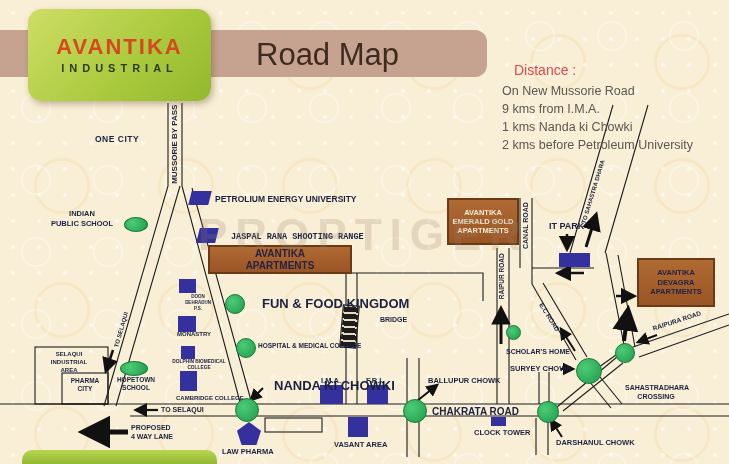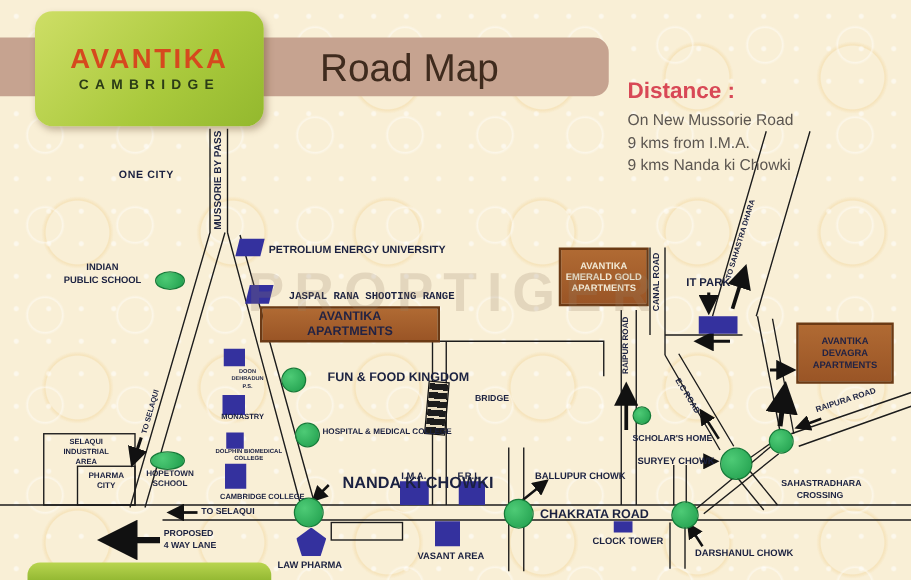--- a/index.html
+++ b/index.html
@@ -15,21 +15,21 @@
   }
   .band{position:absolute;left:0;top:30px;width:487px;height:47px;background:#c6a390;border-radius:0 12px 12px 0;z-index:1;}
   .logo{position:absolute;left:28px;top:9px;width:183px;height:92px;border-radius:14px;
         background:linear-gradient(135deg,#cede66,#a9c93c 60%,#93b82e);
         box-shadow:2px 3px 6px rgba(90,60,30,.35);z-index:3;
         display:flex;flex-direction:column;align-items:center;justify-content:center;}
   .logo .nm{font-weight:bold;font-size:22px;letter-spacing:2px;color:#d6491e;line-height:1;}
   .logo .tg{font-weight:bold;font-size:11px;letter-spacing:5px;color:#2b3b16;margin-top:4px;}
   .title{position:absolute;left:256px;top:37px;margin:0;font-size:31px;font-weight:normal;color:#3f2b1e;z-index:4;text-align:right;}
   .dist{position:absolute;left:502px;top:62px;width:226px;z-index:5;}
-  .dist .dh{font-weight:bold;font-size:18px;color:#d84856;margin-bottom:4px;}
+  .dist .dh{font-weight:normal;font-size:14px;color:#d84856;margin-bottom:4px;margin-left:12px;}
   .dist .dl{font-size:12.5px;color:#5c5650;line-height:1.45;}
   .wm{position:absolute;left:198px;top:210px;font-size:44px;font-weight:bold;letter-spacing:8px;
       color:rgba(150,128,100,.22);z-index:6;pointer-events:none;}
   .roads{position:absolute;left:0;top:0;z-index:2;}
   .lbl{position:absolute;font-weight:bold;font-size:7px;color:#1b2140;white-space:pre-line;z-index:5;line-height:1.3;}
   .gc{position:absolute;border-radius:50%;background:radial-gradient(circle at 35% 35%,#4ecb76,#1e9c4b);border:1px solid #157a38;z-index:4;}
   .bsq{position:absolute;background:#34319e;z-index:4;}
   .brown{position:absolute;background:linear-gradient(#b06a33,#9a5526);border:2px solid #6b3a15;z-index:5;
          display:flex;align-items:center;justify-content:center;text-align:center;}
   .pent{position:absolute;background:#34319e;z-index:4;clip-path:polygon(50% 0,100% 38%,81% 100%,19% 100%,0 38%);}
@@ -84,29 +84,30 @@
       <line x1="616" y1="296" x2="634" y2="296" stroke-width="2.5" marker-end="url(#ah)"></line>
       <line x1="624" y1="341" x2="628" y2="310" stroke-width="4" marker-end="url(#ah)"></line>
       <line x1="657" y1="335" x2="638" y2="342" stroke-width="2" marker-end="url(#ah)"></line>
       <line x1="575" y1="351" x2="561" y2="329" stroke-width="2" marker-end="url(#ah)"></line>
     </g>
   </svg>
 
   <div class="band"></div>
   <div class="logo">
     <div class="nm">AVANTIKA</div>
-    <div class="tg">CAMBRIDGE</div>
+    <div class="tg">INDUSTRIAL</div>
   </div>
   <h1 class="title">Road Map</h1>
 
   <div class="dist">
     <div class="dh">Distance :</div>
     <div class="dl">On New Mussorie Road</div>
     <div class="dl">9 kms from I.M.A.</div>
-    <div class="dl">9 kms Nanda ki Chowki</div>
+    <div class="dl">1 kms Nanda ki Chowki</div>
+    <div class="dl">2 kms before Petroleum University</div>
   </div>
 
   <div class="wm">PROPTIGER</div>
 
   <div class="gc" style="left:225px;top:294px;width:18px;height:18px;"></div>
   <div class="gc" style="left:236px;top:338px;width:18px;height:18px;"></div>
   <div class="gc" style="left:235px;top:398px;width:22px;height:22px;"></div>
   <div class="gc" style="left:403px;top:399px;width:22px;height:22px;"></div>
   <div class="gc" style="left:537px;top:401px;width:20px;height:20px;"></div>
   <div class="gc" style="left:576px;top:358px;width:24px;height:24px;"></div>
@@ -143,21 +144,21 @@
 DEVAGRA
 APARTMENTS</span>
   </div>
 
   <div class="lbl" style="left:95px;top:134px;font-size:8.5px;letter-spacing:.5px;">ONE CITY</div>
   <div class="lbl" style="left:130px;top:139px;width:90px;text-align:center;font-size:8px;transform:rotate(-90deg);">MUSSORIE BY PASS</div>
   <div class="lbl" style="left:215px;top:194px;font-size:8.5px;">PETROLIUM ENERGY UNIVERSITY</div>
   <div class="lbl" style="left:42px;top:209px;width:80px;text-align:center;font-size:7.5px;">INDIAN
 PUBLIC SCHOOL</div>
   <div class="lbl" style="left:231px;top:232px;font-size:8.5px;font-family:Liberation Mono, monospace;">JASPAL RANA SHOOTING RANGE</div>
-  <div class="lbl" style="left:250px;top:296px;font-size:10px;padding-left:12px;">FUN &amp; FOOD KINGDOM</div>
+  <div class="lbl" style="left:250px;top:296px;font-size:13px;padding-left:12px;">FUN &amp; FOOD KINGDOM</div>
   <div class="lbl" style="left:380px;top:315px;">BRIDGE</div>
   <div class="lbl" style="left:258px;top:342px;font-size:6.5px;">HOSPITAL &amp; MEDICAL COLLEGE</div>
   <div class="lbl" style="left:178px;top:294px;width:40px;text-align:center;font-size:4.5px;">DOON
 DEHRADUN
 P.S.</div>
   <div class="lbl" style="left:177px;top:331px;font-size:6px;">MONASTRY</div>
   <div class="lbl" style="left:170px;top:359px;width:58px;text-align:center;font-size:4.8px;">DOLPHIN BIOMEDICAL
 COLLEGE</div>
   <div class="lbl" style="left:176px;top:395px;font-size:6px;">CAMBRIDGE COLLEGE</div>
   <div class="lbl" style="left:38px;top:351px;width:62px;text-align:center;font-size:6px;">SELAQUI

